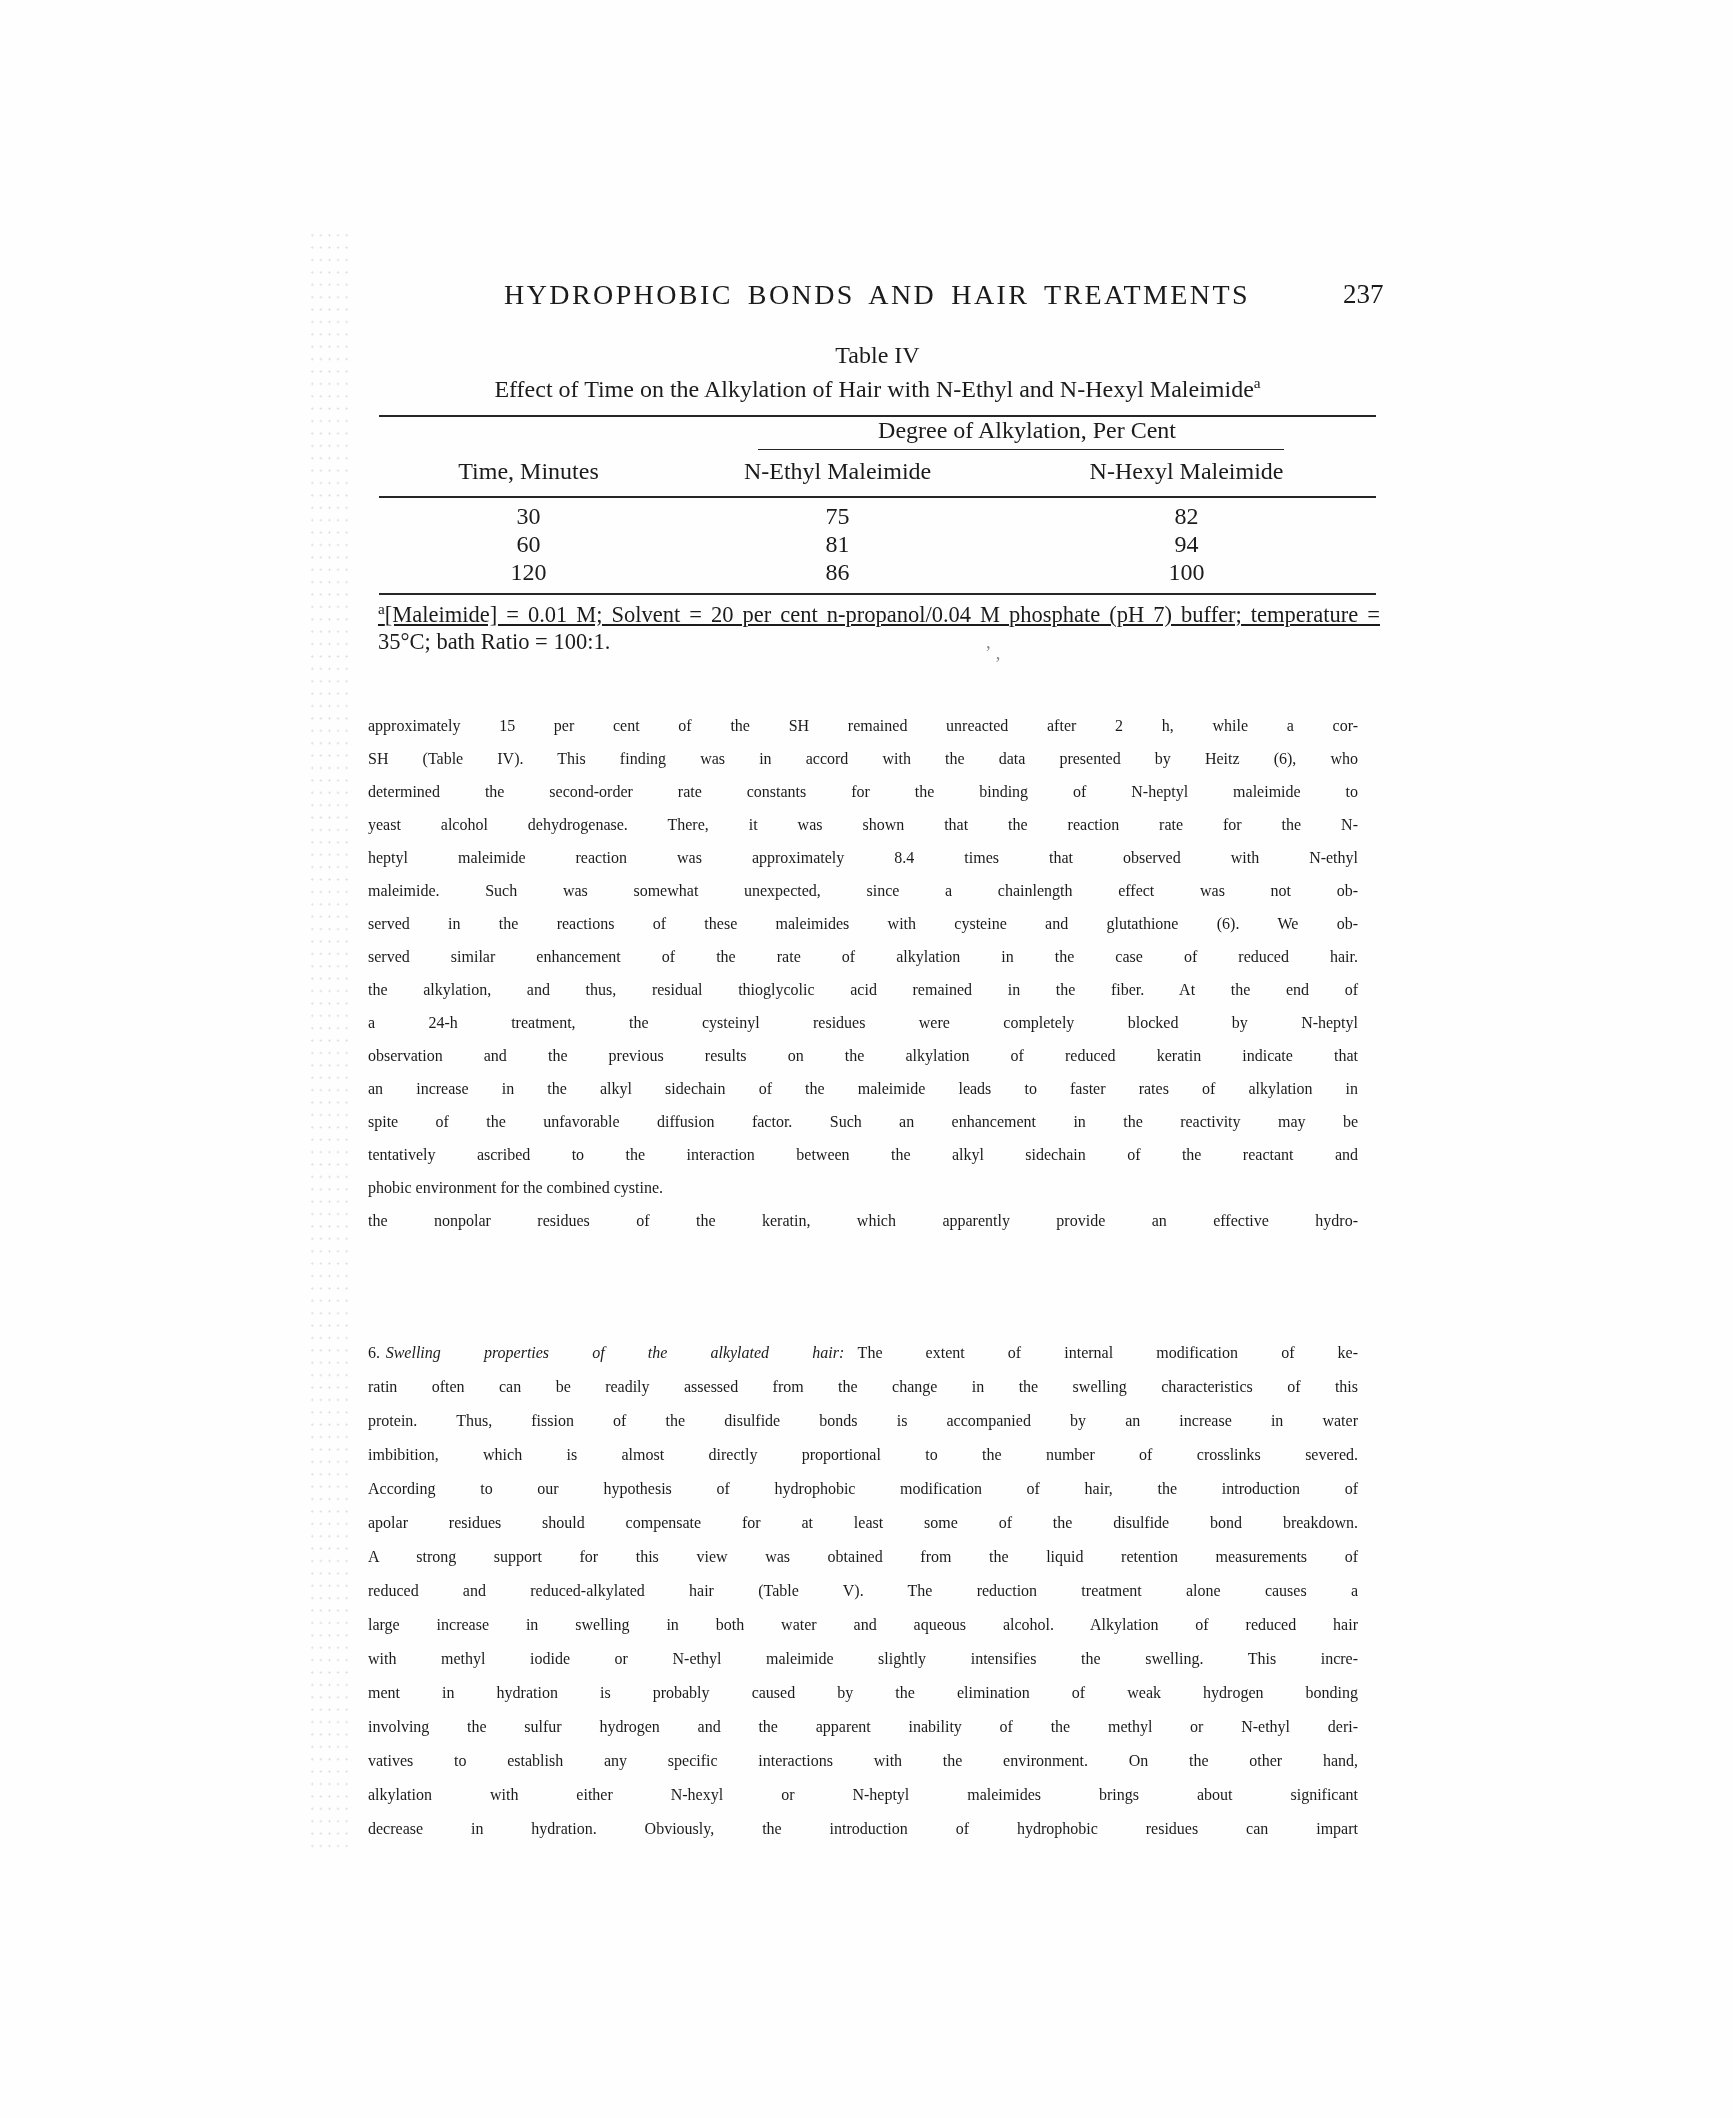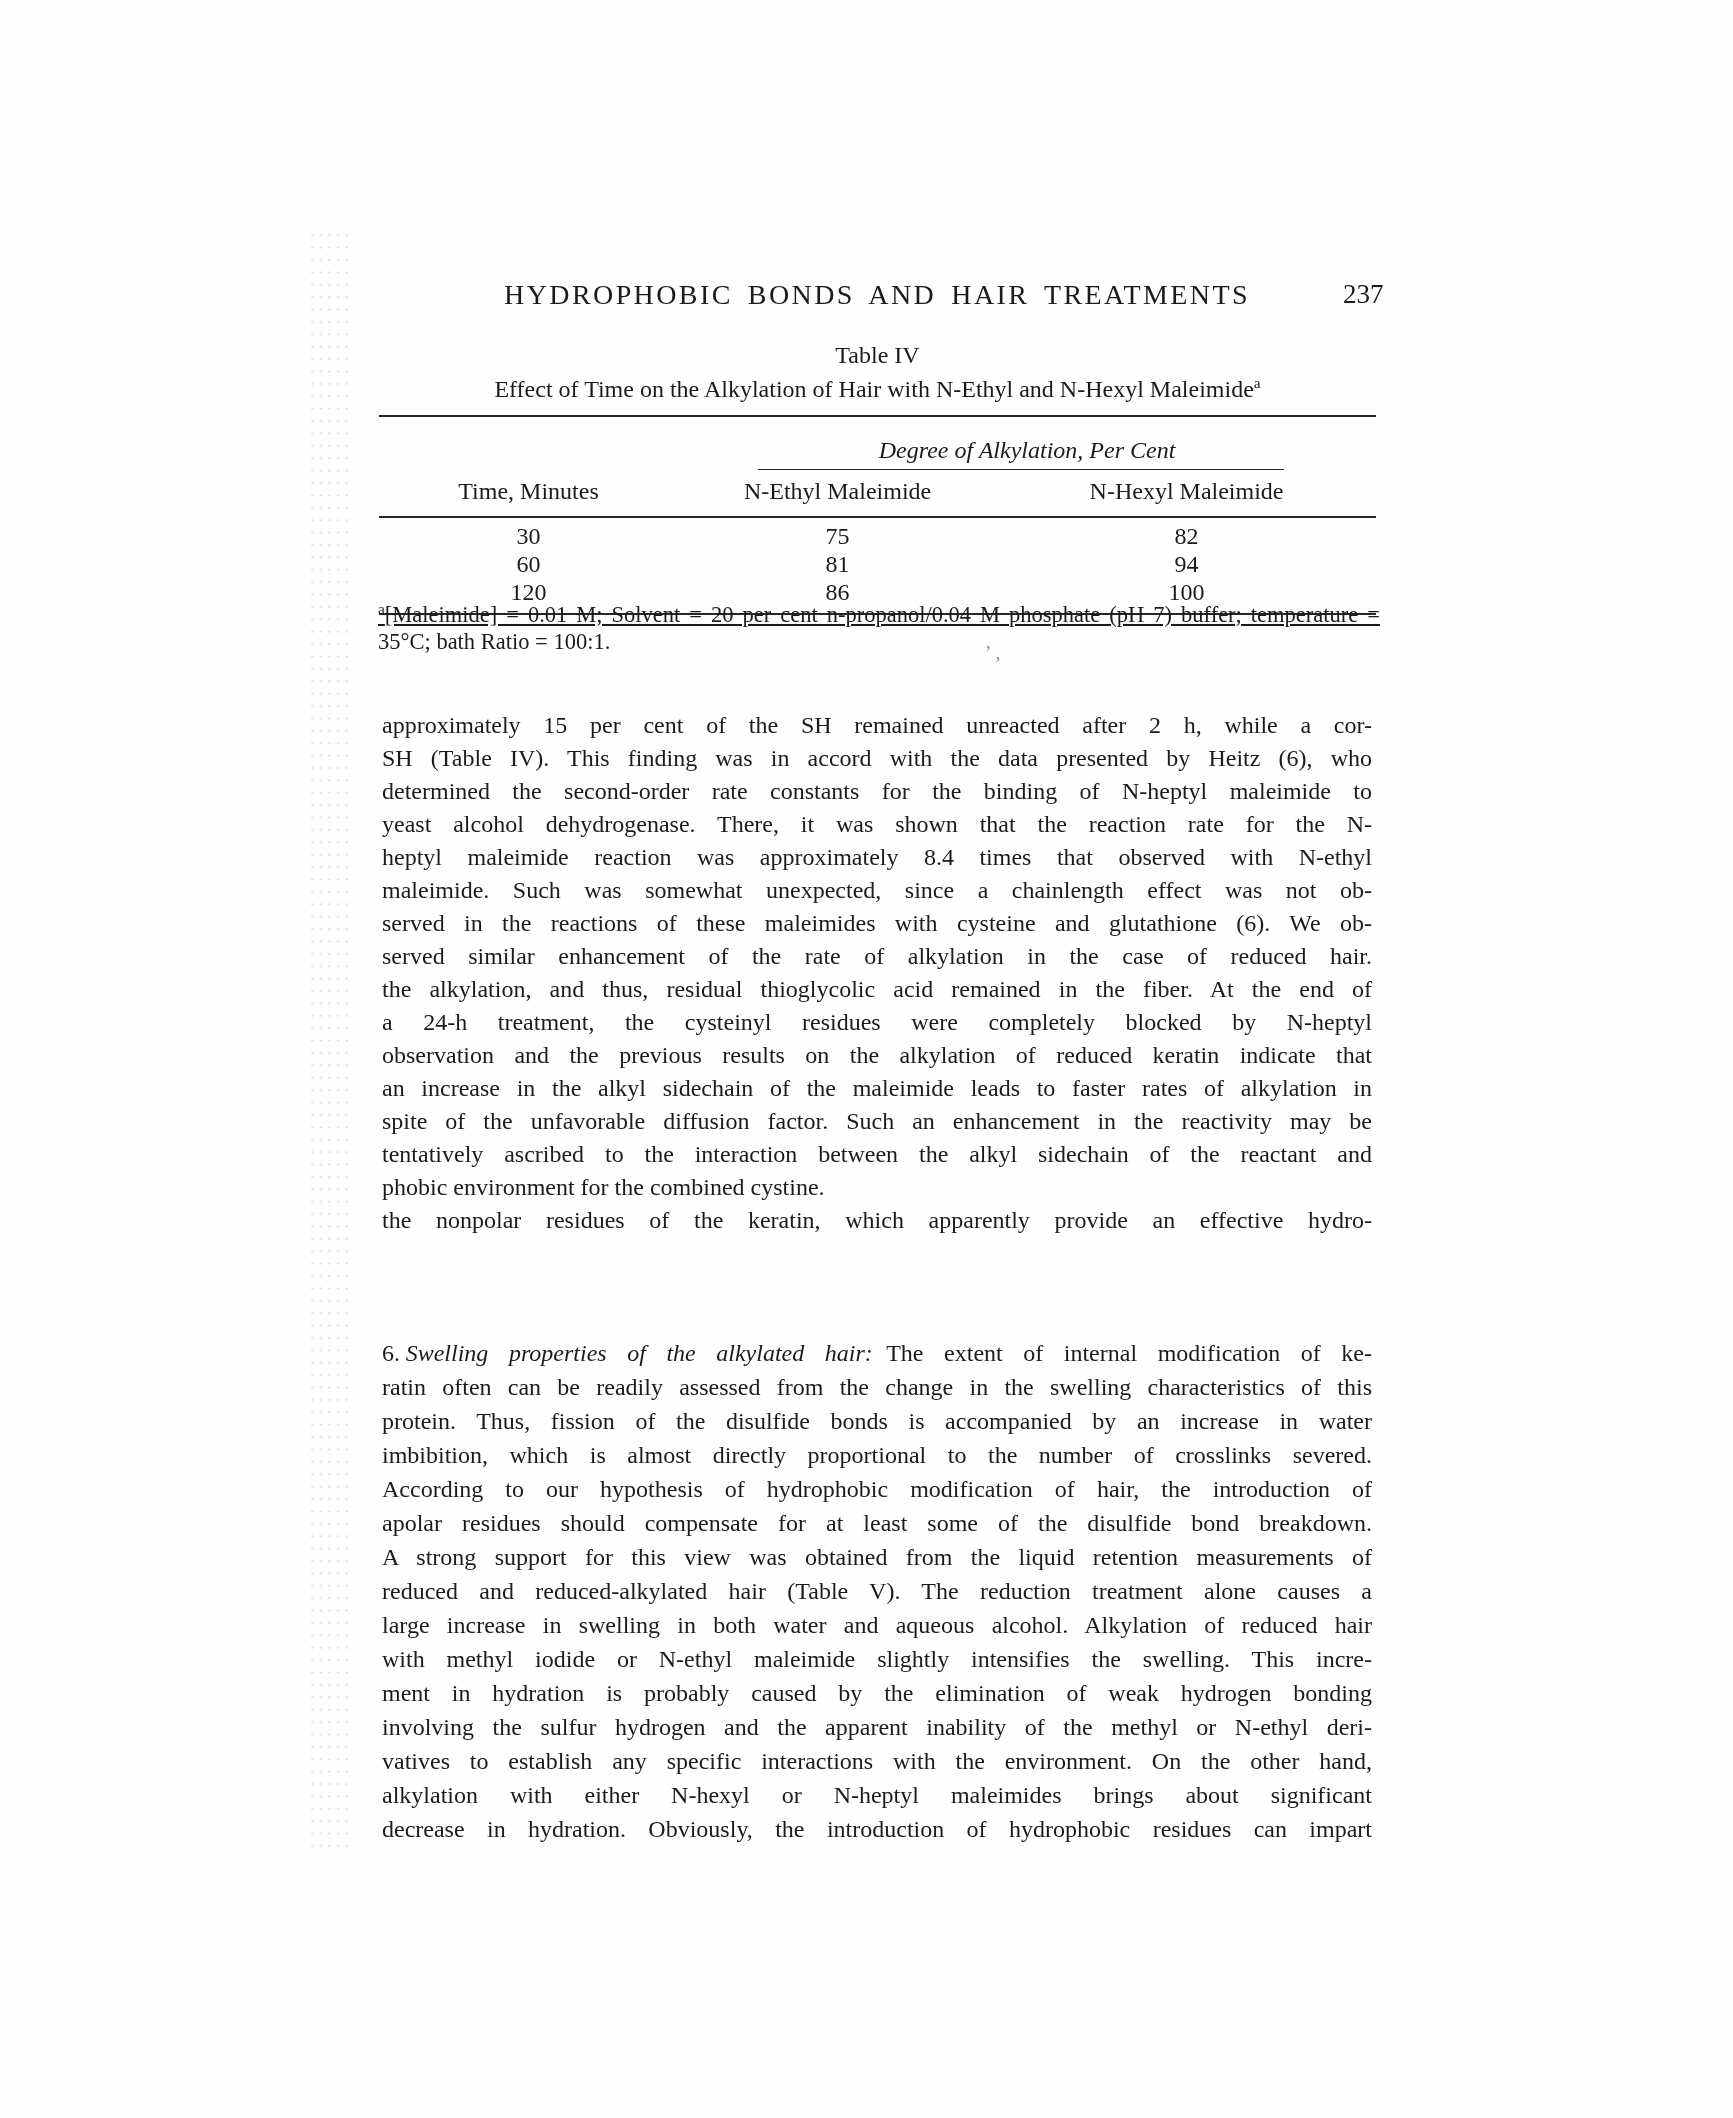--- a/index.html
+++ b/index.html
@@ -37,21 +37,21 @@
 
   
   .tbl {
     position:absolute; left:379px; top:342px; width:997px;
     font-size:24px;
   }
   .tbl .t-title { text-align:center; }
   .tbl .t-caption { text-align:center; margin-top:6.7px; }
   sup.note { font-size:15.3px; vertical-align:super; line-height:0; }
   .rule-top   { border-top:2.9px solid #262626; margin-top:12.4px; }
-  .grp-row    { display:flex; margin-top:20px;font-style:italic; }
+  .grp-row    { display:flex; margin-top:0; }
   .grp-spacer { width:30%; }
   .grp-label  { width:70%; text-align:center; }
   .sub-rule   { border-top:1.9px solid #262626; margin-left:38%; width:52.8%; margin-top:4.8px; }
   .col-row    { display:flex; padding:8.6px 0 10.5px 0; }
   .c1 { width:30%; text-align:center; }
   .c2 { width:32%; text-align:center; }
   .c3 { width:38%; text-align:center; }
   .rule-mid   { border-top:2.9px solid #262626; }
   .t-body { padding-top:4.8px; }
   .t-row { display:flex; height:28px; align-items:center; }
@@ -60,22 +60,22 @@
   
   .footnote {
     position:absolute; left:378px; top:601px; width:1002px;
     font-size:22.5px; line-height:27px;
   }
   .footnote .fl1 { text-align:justify; text-align-last:justify;text-decoration:underline; }
   .footnote .fl2 { text-align:left; }
 
   
   .para {
-    position:absolute; left:382px; width:990px;
-    font-size:24px;
+    position:absolute; left:368px; width:990px;
+    font-size:16px;
   }
   .para1 { top:709px;  line-height:33px; }
   .para2 { top:1336px; line-height:34px; }
   .jline { text-align:justify; text-align-last:justify; white-space:normal; }
   .jline.last { text-align-last:left; }
   .ital { font-style:italic; margin-right:13.4px; }
   .secnum { margin-right:5.7px; }
 </style>
 </head>
 <body>

